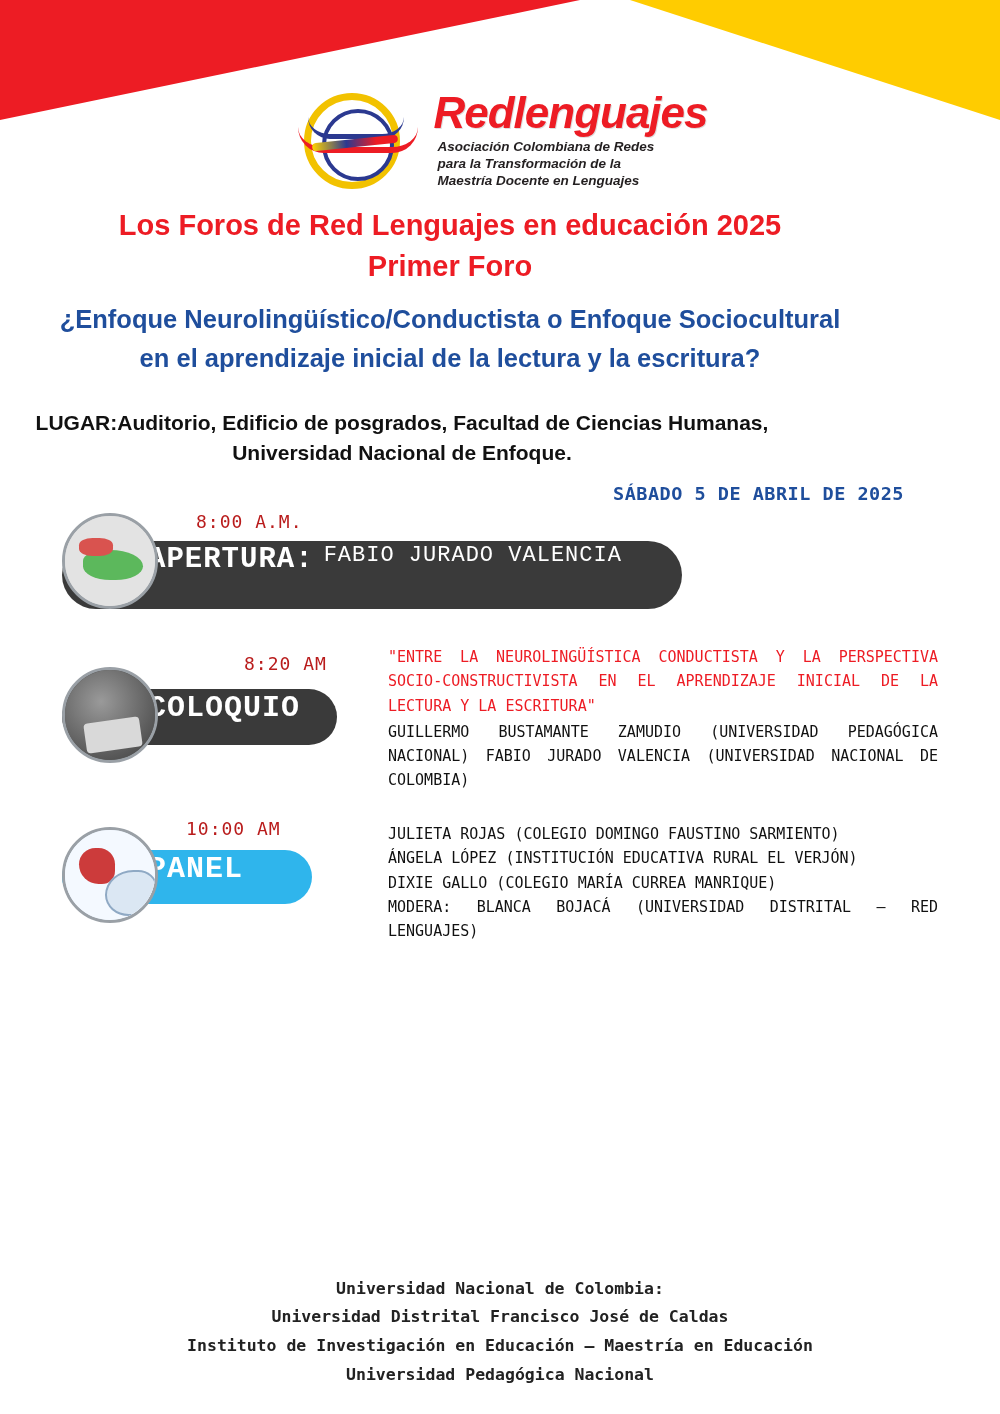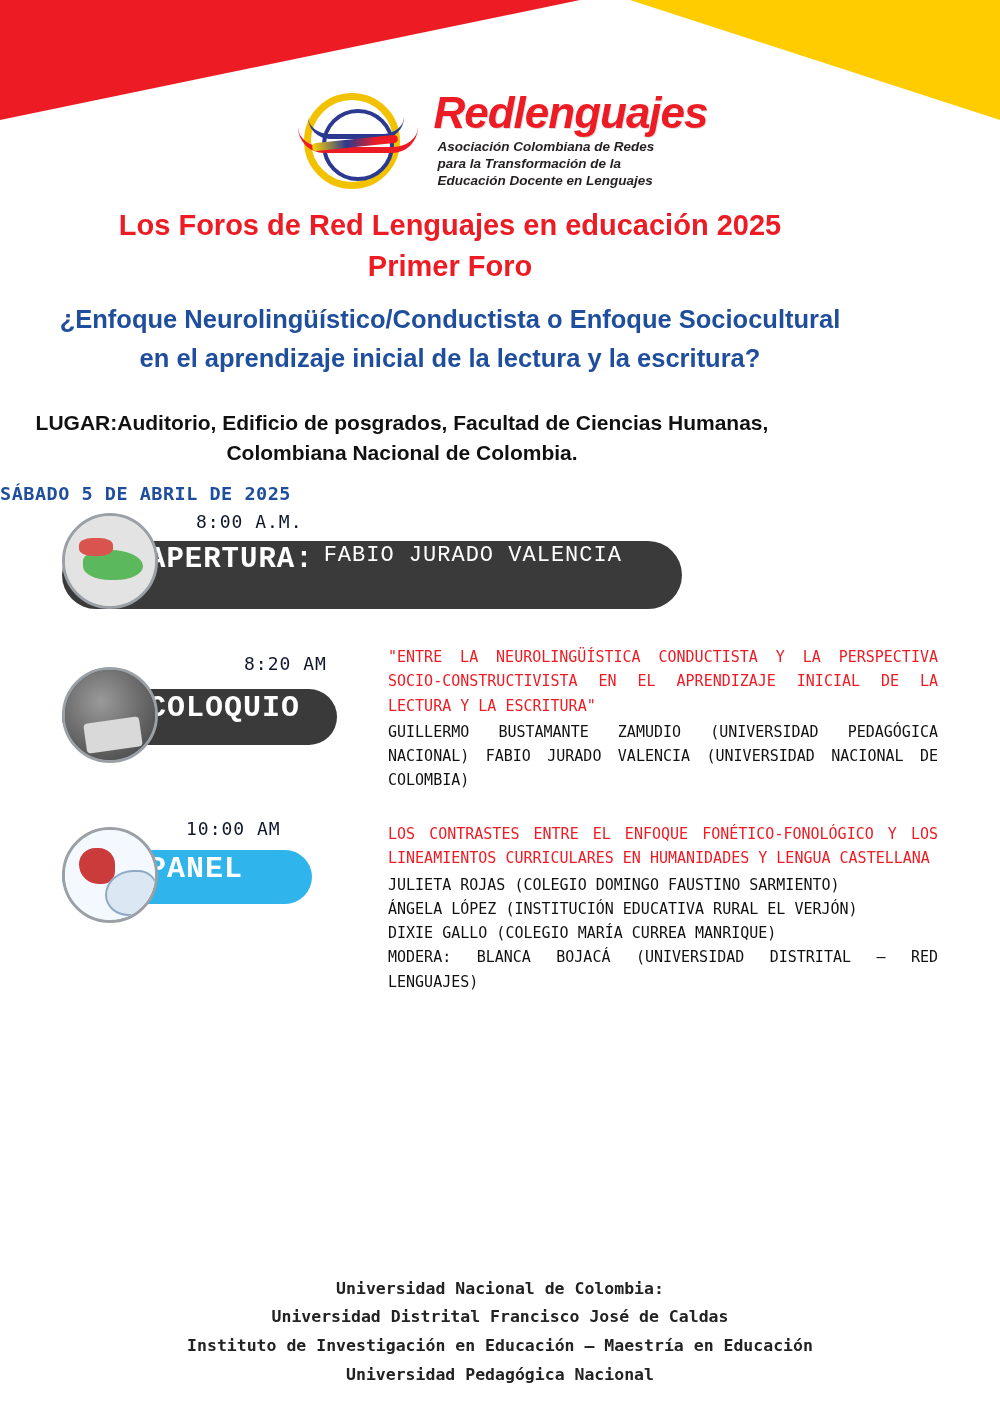--- a/index.html
+++ b/index.html
@@ -68,37 +68,37 @@
   }
   .t-blue {
     color:#1f4e9c; font-weight:bold; font-size:25.5px; line-height:1.42;
     margin-top:14px;
   }
   .place {
     position:absolute; top:408px; left:0; width:804px; text-align:center;
     color:#111; font-weight:bold; font-size:21px; line-height:1.45;
   }
   .date {
-    position:absolute; top:483px; left:0; width:904px; text-align:left;
+    position:absolute; top:483px; left:0; width:904px; text-align:right;
     color:#1f4e9c; font-weight:bold; font-size:18.5px;
     font-family:"DejaVu Sans Mono", monospace; letter-spacing:0.5px;
   }
 
   
   .schedule { position:absolute; top:505px; left:0; width:1000px; }
   .row { position:relative; }
 
   .thumb {
     position:absolute; width:96px; height:96px; border-radius:50%;
     border:3px solid #9aa0a6; overflow:hidden; z-index:3;
     background:#dcdcdc;
   }
   .time {
     position:absolute; font-family:"DejaVu Sans Mono", monospace;
-    font-size:18px; color:#0f172a; letter-spacing:1px; z-index:4;text-align:center;
+    font-size:18px; color:#b91c1c; letter-spacing:1px; z-index:4;text-align:center;
   }
   .pill {
     position:absolute; display:flex; align-items:flex-start;
     border-radius:40px; padding:2px 26px 0 86px; z-index:2;
     font-family:Liberation Mono, monospace;
   }
   .pill-label {
     font-weight:bold; letter-spacing:1px;
   }
   .pill-sub { letter-spacing:1px; }
@@ -187,36 +187,36 @@
       <div class="logo-ring2"></div>
       <div class="logo-swoosh"></div>
       <div class="logo-swoosh2"></div>
       <div class="logo-feather"></div>
     </div>
     <div class="logo-text">
       <div class="logo-title">Redlenguajes</div>
       <div class="logo-sub">
         <div>Asociación Colombiana de Redes</div>
         <div>para la Transformación de la</div>
-        <div>Educación Docente en Lenguajes</div>
+        <div>Maestría Docente en Lenguajes</div>
       </div>
     </div>
   </div>
 </div>
 
 <div class="titles">
   <div class="t-red">Los Foros de Red Lenguajes en educación  2025</div>
   <div class="t-red">Primer Foro</div>
   <div class="t-blue">¿Enfoque Neurolingüístico/Conductista o Enfoque  Sociocultural</div>
   <div class="t-blue" style="margin-top:2px">en el aprendizaje inicial  de la lectura y la escritura?</div>
 </div>
 
 <div class="place">
   <div>LUGAR:Auditorio, Edificio de posgrados, Facultad de Ciencias Humanas,</div>
-  <div>Colombiana Nacional de Colombia.</div>
+  <div>Universidad Nacional de Enfoque.</div>
 </div>
 <div class="date">SÁBADO 5 DE ABRIL DE 2025</div>
 
 <div class="schedule">
 
   <div class="row r1">
     <div class="thumb">
         <div class="art art1"></div>
       </div>
     <div class="time">8:00 A.M.</div>
@@ -242,21 +242,20 @@
 
   <div class="row r3">
     <div class="thumb">
         <div class="art art3"></div>
       </div>
     <div class="time">10:00 AM</div>
     <div class="pill">
       <span class="pill-label">PANEL</span>
     </div>
     <div class="desc">
-      <span class="hl">LOS CONTRASTES ENTRE EL ENFOQUE FONÉTICO-FONOLÓGICO Y LOS LINEAMIENTOS CURRICULARES EN HUMANIDADES Y LENGUA CASTELLANA</span>
       <span style="white-space:pre-line">JULIETA ROJAS (COLEGIO DOMINGO FAUSTINO SARMIENTO)
 ÁNGELA LÓPEZ (INSTITUCIÓN EDUCATIVA RURAL EL VERJÓN)
 DIXIE GALLO (COLEGIO MARÍA CURREA MANRIQUE)
 MODERA: BLANCA BOJACÁ (UNIVERSIDAD DISTRITAL – RED LENGUAJES)</span>
     </div>
   </div>
 
   <div class="row r4">
     
     

